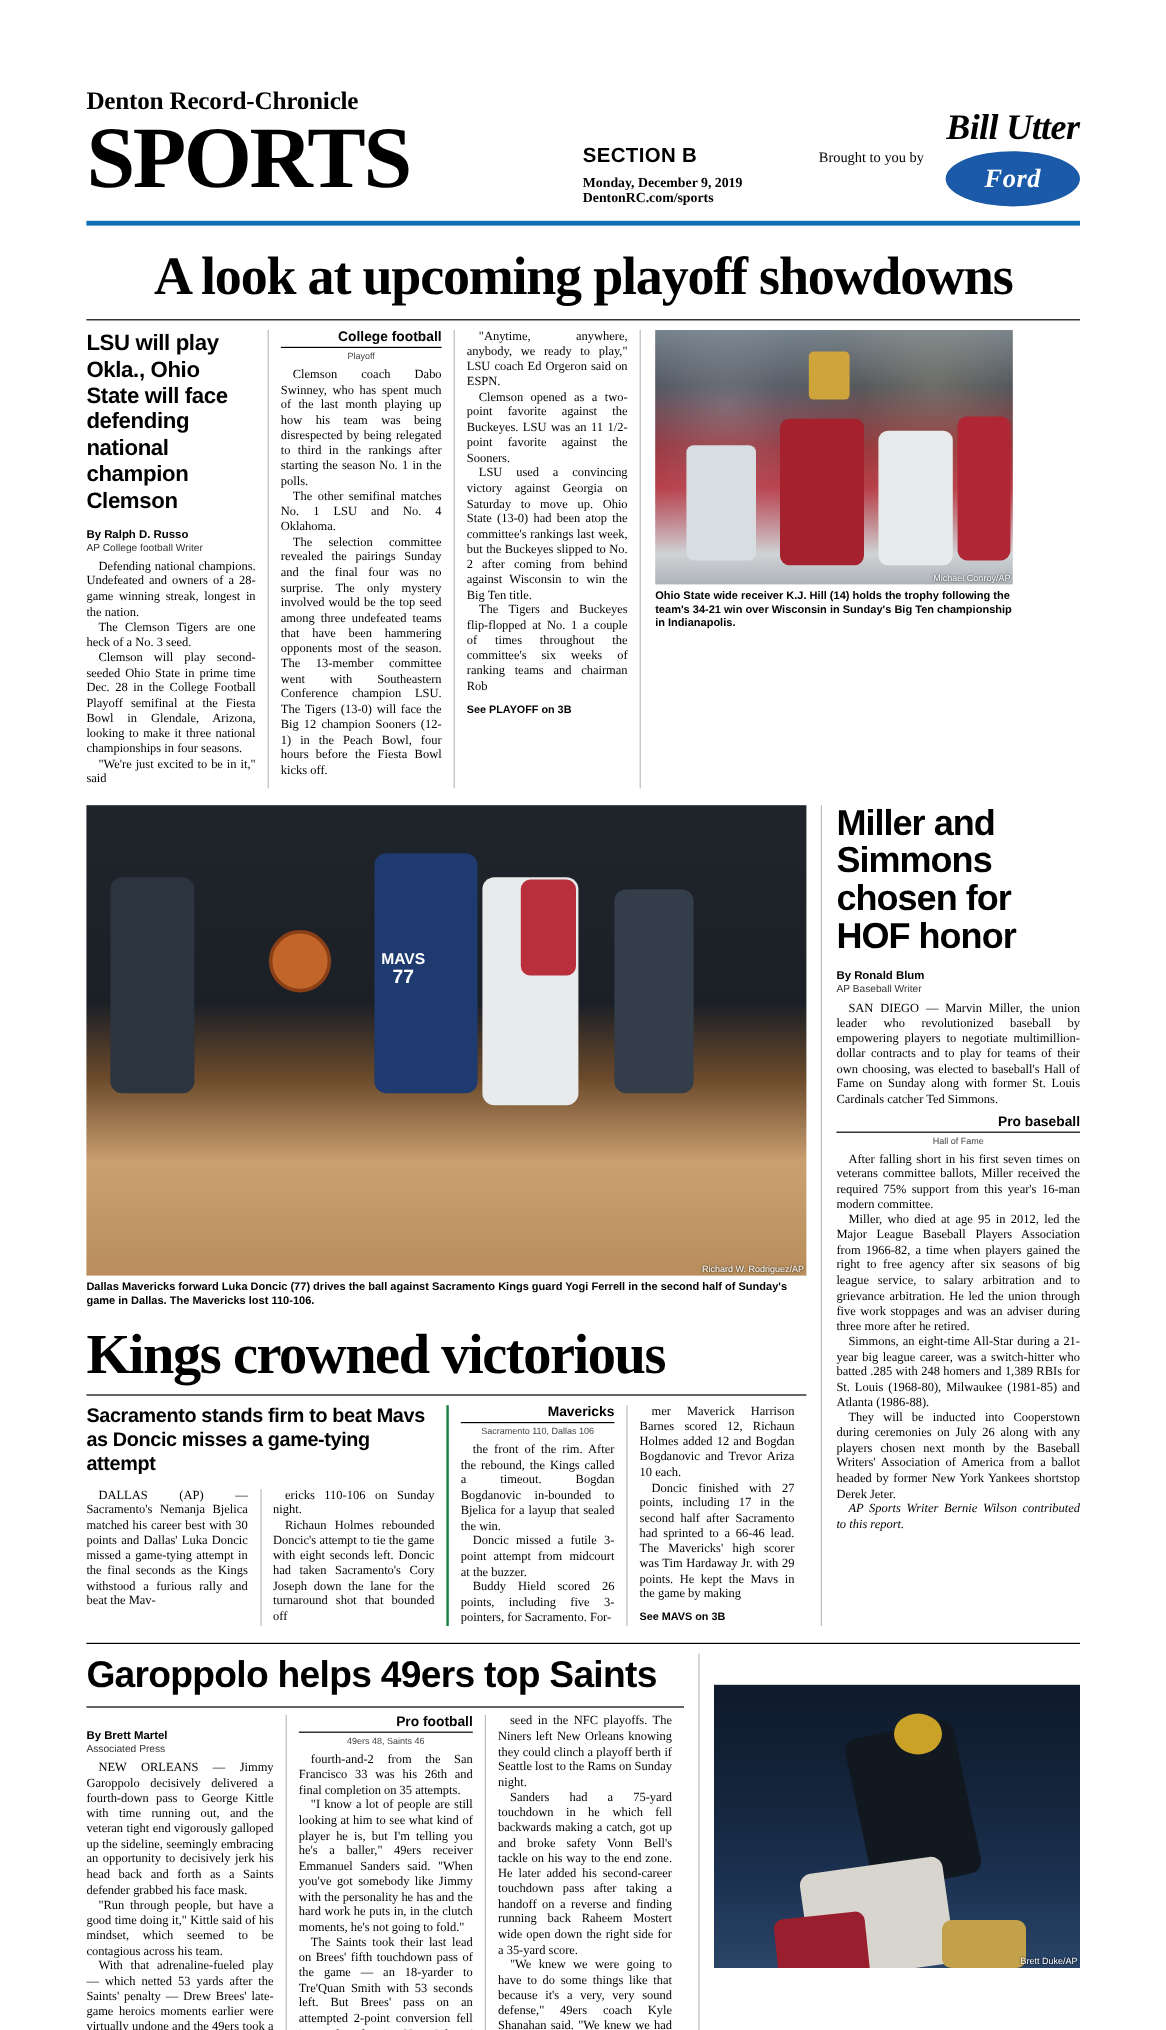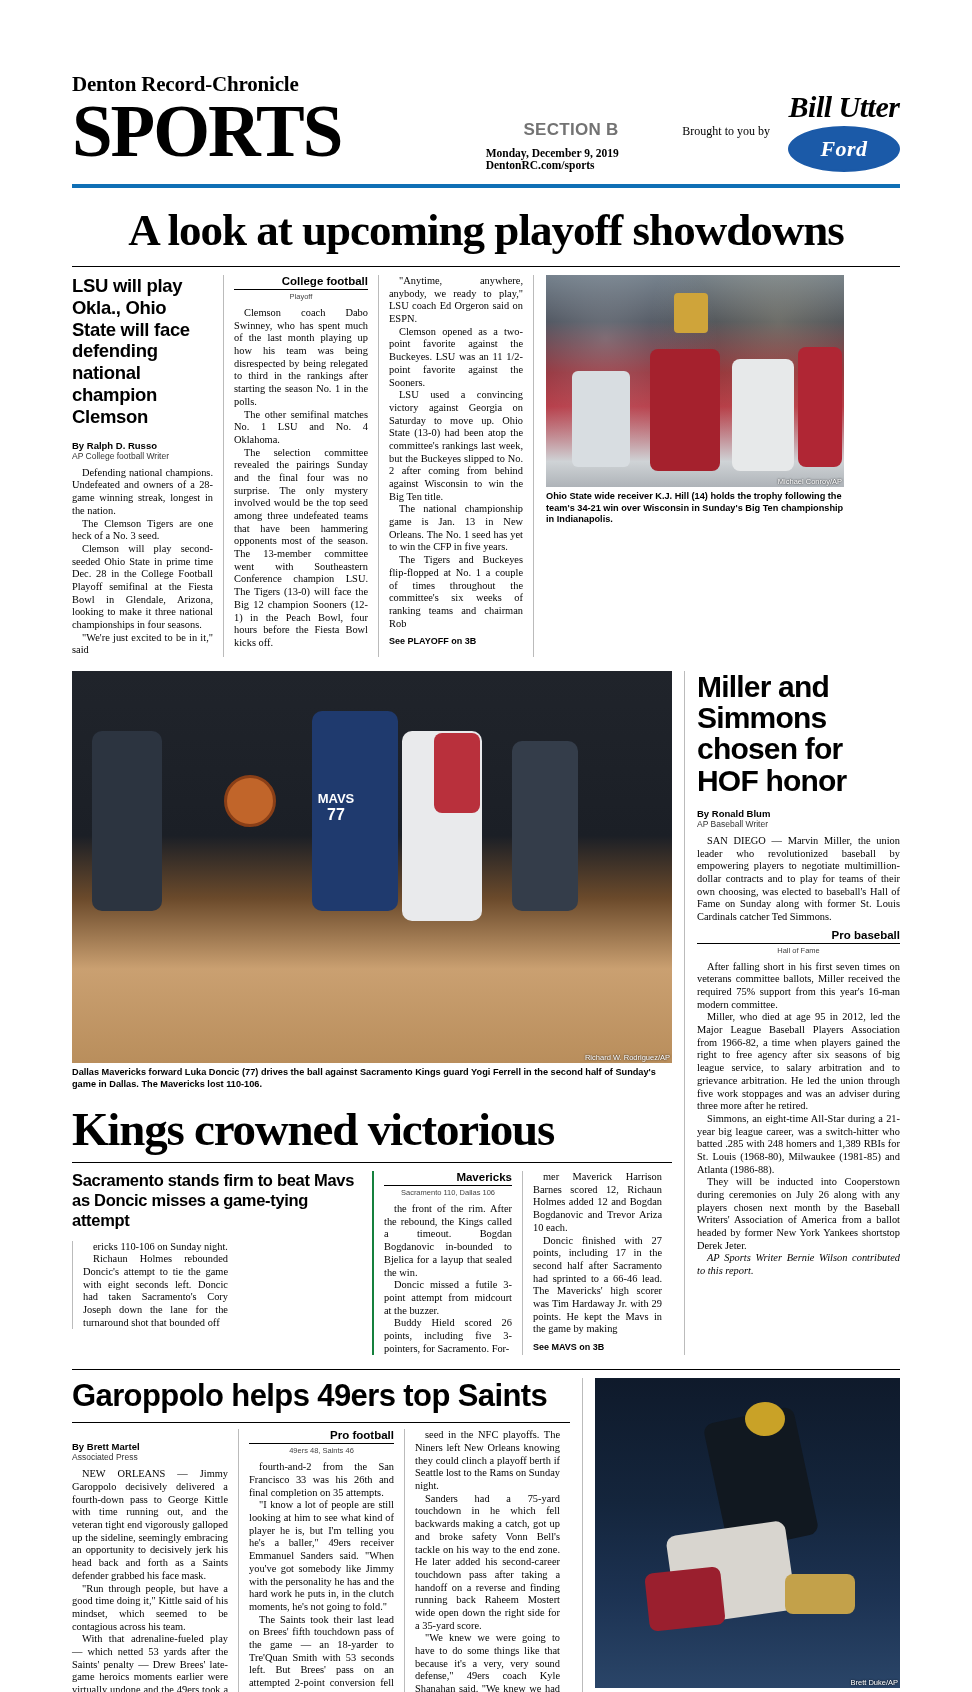--- a/index.html
+++ b/index.html
@@ -5,21 +5,21 @@
   html,body{margin:0;padding:0;background:#ffffff;}
   body{width:972px;height:1692px;font-family:"Liberation Serif",serif;color:#000;}
   .page{width:972px;height:1692px;position:relative;background:#fff;box-sizing:border-box;padding:72px 72px 0 72px;}
 
   
   .masthead{display:flex;align-items:flex-start;justify-content:space-between;}
   .mast-left{width:520px;}
   .paper-name{font-family:"Liberation Serif",serif;font-weight:bold;font-size:21px;letter-spacing:-0.2px;}
   .section-word{font-family:"Liberation Serif",serif;font-weight:bold;font-size:73px;line-height:0.85;letter-spacing:-2px;margin-top:4px;}
   .mast-mid{margin-left:-170px;margin-top:48px;}
-  .section-letter{color:#737373;font-family:"Liberation Sans",sans-serif;font-weight:bold;font-size:17px;letter-spacing:0.3px;text-align:right;}
+  .section-letter{color:#000000;font-family:"Liberation Sans",sans-serif;font-weight:bold;font-size:17px;letter-spacing:0.3px;}
   .mast-date{font-family:"Liberation Serif",serif;font-weight:bold;font-size:11.5px;margin-top:7px;}
   .mast-url{font-family:"Liberation Serif",serif;font-weight:bold;font-size:11.5px;}
   .mast-right{text-align:right;margin-top:18px;}
   .brought{font-family:"Liberation Serif",serif;font-size:12px;display:inline-block;vertical-align:middle;margin-right:14px;}
   .logo-wrap{display:inline-block;vertical-align:middle;text-align:center;}
   .logo-name{font-family:"Liberation Serif",serif;font-style:italic;font-weight:bold;font-size:30px;letter-spacing:-0.5px;}
   .ford-oval{margin-top:2px;width:108px;height:42px;border-radius:50%;background:#1b5aa8;border:2px solid #1b5aa8;display:flex;align-items:center;justify-content:center;}
   .ford-oval span{color:#fff;font-family:"Liberation Serif",serif;font-style:italic;font-weight:bold;font-size:22px;letter-spacing:0.5px;}
   .rule-thick{height:4px;background:#0f6fb5;margin-top:12px;}
 
@@ -117,21 +117,20 @@
       </div>
       <div class="kicker-sub">Playoff</div>
       <p class="body">Clemson coach Dabo Swinney, who has spent much of the last month playing up how his team was being disrespected by being relegated to third in the rankings after starting the season No. 1 in the polls.</p>
       <p class="body">The other semifinal matches No. 1 LSU and No. 4 Oklahoma.</p>
       <p class="body">The selection committee revealed the pairings Sunday and the final four was no surprise. The only mystery involved would be the top seed among three undefeated teams that have been hammering opponents most of the season. The 13-member committee went with Southeastern Conference champion LSU. The Tigers (13-0) will face the Big 12 champion Sooners (12-1) in the Peach Bowl, four hours before the Fiesta Bowl kicks off.</p>
     </div>
     <div class="col c3">
       <p class="body">"Anytime, anywhere, anybody, we ready to play," LSU coach Ed Orgeron said on ESPN.</p>
       <p class="body">Clemson opened as a two-point favorite against the Buckeyes. LSU was an 11 1/2-point favorite against the Sooners.</p>
       <p class="body">LSU used a convincing victory against Georgia on Saturday to move up. Ohio State (13-0) had been atop the committee's rankings last week, but the Buckeyes slipped to No. 2 after coming from behind against Wisconsin to win the Big Ten title.</p>
-      <p class="body">The national championship game is Jan. 13 in New Orleans. The No. 1 seed has yet to win the CFP in five years.</p>
       <p class="body">The Tigers and Buckeyes flip-flopped at No. 1 a couple of times throughout the committee's six weeks of ranking teams and chairman Rob</p>
       <div class="jump">See PLAYOFF on 3B</div>
     </div>
     <div class="col c4">
       <div class="photo" style="height:212px;background:
           radial-gradient(circle at 20% 30%, rgba(255,255,255,0.25), transparent 40%),
           radial-gradient(circle at 78% 22%, rgba(255,235,180,0.25), transparent 45%),
           linear-gradient(180deg,#6d7a86 0%,#3d4450 22%,#8d2630 46%,#b33642 62%,#cfd3d6 88%,#aeb3b8 100%);">
         <div style="position:absolute;left:26px;top:96px;width:58px;height:96px;background:#d8dde1;border-radius:6px;"></div>
         <div style="position:absolute;left:104px;top:74px;width:70px;height:122px;background:#a5212d;border-radius:8px;"></div>
@@ -158,20 +157,23 @@
         <div class="credit">Richard W. Rodriguez/AP</div>
       </div>
       <div class="cap">Dallas Mavericks forward Luka Doncic (77) drives the ball against Sacramento Kings guard Yogi Ferrell in the second half of Sunday's game in Dallas. The Mavericks lost 110-106.</div>
 
       <h2 class="kings">Kings crowned victorious</h2>
       <div class="rule-thin"></div>
       <div class="mavs-cols">
         <div class="mcol" style="width:300px;">
           <div class="sub-hl">Sacramento stands firm to beat Mavs as Doncic misses a game-tying attempt</div>
           <div style="display:flex;margin-top:10px;">
+            <div style="width:145px;padding-right:10px;">
+              <p class="body">DALLAS (AP) — Sacramento's Nemanja Bjelica matched his career best with 30 points and Dallas' Luka Doncic missed a game-tying attempt in the final seconds as the Kings withstood a furious rally and beat the Mav-</p>
+            </div>
             <div style="width:145px;padding-left:10px;border-left:1px solid #bbb;">
               <p class="body">ericks 110-106 on Sunday night.</p>
               <p class="body">Richaun Holmes rebounded Doncic's attempt to tie the game with eight seconds left. Doncic had taken Sacramento's Cory Joseph down the lane for the turnaround shot that bounded off</p>
             </div>
           </div>
         </div>
         <div class="mcol" style="width:150px;border-left:2px solid #15803d;padding-left:10px;">
           <div class="kicker-box">
             <div class="kicker-title">Mavericks</div>
           </div>
@@ -231,22 +233,22 @@
         </div>
         <div class="bcol">
           <p class="body">seed in the NFC playoffs. The Niners left New Orleans knowing they could clinch a playoff berth if Seattle lost to the Rams on Sunday night.</p>
           <p class="body">Sanders had a 75-yard touchdown in he which fell backwards making a catch, got up and broke safety Vonn Bell's tackle on his way to the end zone. He later added his second-career touchdown pass after taking a handoff on a reverse and finding running back Raheem Mostert wide open down the right side for a 35-yard score.</p>
           <p class="body">"We knew we were going to have to do some things like that because it's a very, very sound defense," 49ers coach Kyle Shanahan said. "We knew we had to take some risks."</p>
 
         </div>
       </div>
     </div>
     <div class="b-right">
-      <div class="photo" style="height:310px;background:
-          linear-gradient(180deg,#0f1a2b 0%,#14253c 40%,#1c3252 70%,#2a4568 100%);">
+      <div class="photo" style="height:236px;background:
+          linear-gradient(180deg,#0f1a2b 0%,#14253c 40%,#1c3252 70%,#2a4568 100%); margin-top: 26px;">
         <div style="position:absolute;left:120px;top:36px;width:92px;height:130px;background:#111820;border-radius:10px;transform:rotate(-12deg);"></div>
         <div style="position:absolute;left:150px;top:24px;width:40px;height:34px;background:#c9a227;border-radius:50%;"></div>
         <div style="position:absolute;left:76px;top:150px;width:120px;height:90px;background:#d8d5cf;border-radius:10px;transform:rotate(-8deg);"></div>
         <div style="position:absolute;left:52px;top:192px;width:76px;height:58px;background:#9a1f2e;border-radius:8px;transform:rotate(-6deg);"></div>
         <div style="position:absolute;left:190px;top:196px;width:70px;height:40px;background:#c3a14a;border-radius:8px;"></div>
         <div class="credit">Brett Duke/AP</div>
       </div>
 
     </div>
   </div>

